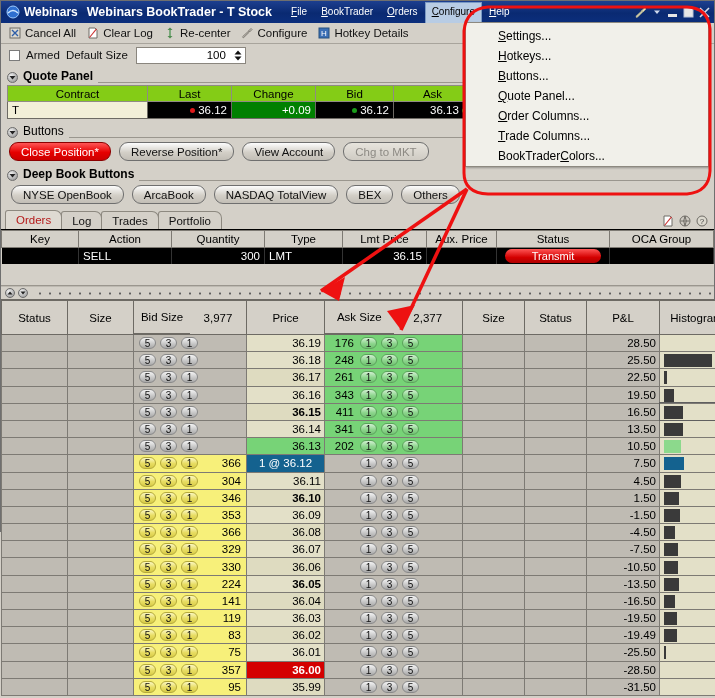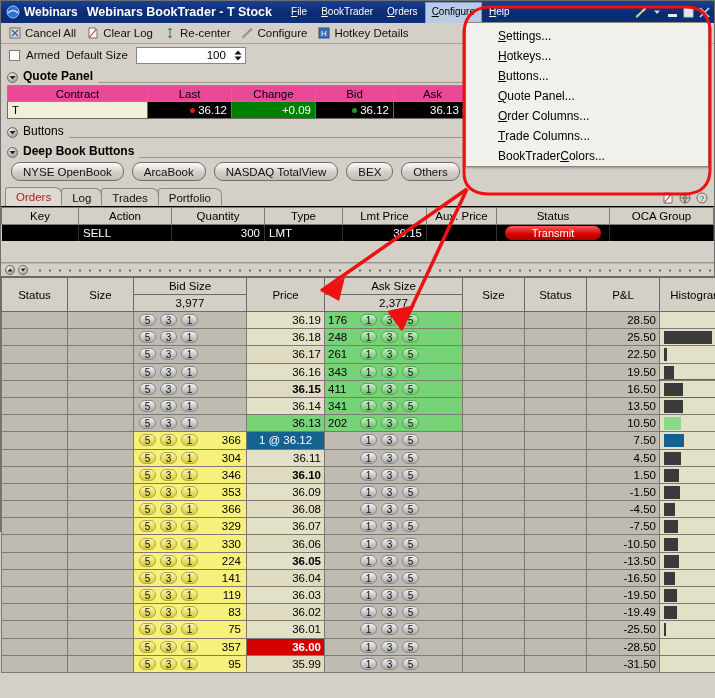--- a/index.html
+++ b/index.html
@@ -116,21 +116,21 @@
   .grp-title { font-size: 12px; font-weight: bold; color: #000; white-space: nowrap; }
   .grp-line { flex: 1; height: 1px; background: #9a968e; margin-top: 1px; }
 
   
   .quote-table {
     width: 100%; border-collapse: collapse;
     margin-top: 2px;
     table-layout: fixed;
   }
   .quote-table th {
-    background: #ec4899;
+    background: #84cc16;
     border: 1px solid #8f8b84;
     font-size: 11.5px; font-weight: normal; color: #000;
     height: 16px; padding: 0;
   }
   .quote-table td {
     border: 1px solid #6d6a64;
     height: 17px; padding: 0 4px;
     font-size: 11.5px;
   }
   .q-contract { background: #f2efd8; color: #000; text-align: left; }
@@ -235,21 +235,21 @@
   .lad-table th {
     background: #d4d0c8; border: 1px solid #6d6a64;
     font-size: 11.5px; font-weight: normal; color: #000;
     padding: 0; height: 34px; vertical-align: middle;
   }
   .lad-table td {
     border: 1px solid #7d7a74;
     font-size: 11.5px; color: #000;
     height: 17.2px; padding: 0 3px;
   }
-  .th-split { display: flex; flex-direction: column; height: 100%; }
+  .th-split { display: flex; flex-direction: row; height: 100%; }
   .th-split .t { flex: 1; display:flex;align-items:center;justify-content:center; border-bottom: 1px solid #6d6a64; }
   .th-split .b { flex: 1; display:flex;align-items:center;justify-content:center; }
 
   .c-status { background: #bfbbb3; }
   .c-size { background: #bfbbb3; }
   .c-bid { background: #bfbbb3; text-align: right; position: relative; }
   .c-bid.yellow { background: #f7f07a; }
   .c-price { text-align: right; font-weight: normal; }
   .c-price.a { background: #e3e0c8; }
   .c-price.b { background: #dedbc0; }
@@ -266,21 +266,21 @@
     background: linear-gradient(#f4f4f4, #c9c9c9 55%, #a9a9a9);
     border: 1px solid #888;
     font-size: 10px; line-height: 11px; text-align: center; color: #111;
   }
   .c-ask.green .sz { background: linear-gradient(#d2f0d2, #8ed68e 55%, #72c272); border-color:#5ba35b; }
   .c-bid.yellow .sz { background: linear-gradient(#fcf8c0, #e8dd63 55%, #d8cc49); border-color:#b4a93a; }
 
   .bid-inner { display: flex; align-items: center; justify-content: flex-start; gap: 4px; height: 100%; padding-left: 2px;}
   .bid-num { margin-left: auto; padding-right: 2px; }
   .ask-inner { display: flex; align-items: center; gap: 4px; height: 100%; }
-  .ask-num { min-width: 26px; margin-right: 2px; }
+  .ask-num { min-width: 26px; text-align: right; margin-right: 2px; }
 
   .hist-bar { height: 13px; margin: 1px 0 0 1px; background: #3a3a3a; }
   .hist-bar.green { background: #8cd98c; }
   .hist-bar.blue { background: #14628f; }
   .hist-row-sel { outline: 1px solid #5f5f5f; }
 
   
   .dropdown {
     position: absolute;
     left: 464px; top: 21px;
@@ -480,20 +480,26 @@
 
   <div class="grp">
     <div class="grp-hdr" style="margin-top:3px">
       <span class="grp-toggle">
         <svg width="7" height="5" viewBox="0 0 7 5">
             <path d="M0.5 1 H6.5 L3.5 4.5 Z" fill="#222"></path>
           </svg>
       </span>
       <span class="grp-title" style="font-weight:normal">Buttons</span>
       <span class="grp-line"></span>
+    </div>
+    <div class="btn-row">
+      <div class="btn red">Close Position*</div>
+      <div class="btn">Reverse Position*</div>
+      <div class="btn">View Account</div>
+      <div class="btn disabled">Chg to MKT</div>
     </div>
   </div>
 
   <div class="grp">
     <div class="grp-hdr" style="margin-top:4px">
       <span class="grp-toggle">
         <svg width="7" height="5" viewBox="0 0 7 5">
             <path d="M0.5 1 H6.5 L3.5 4.5 Z" fill="#222"></path>
           </svg>
       </span>

